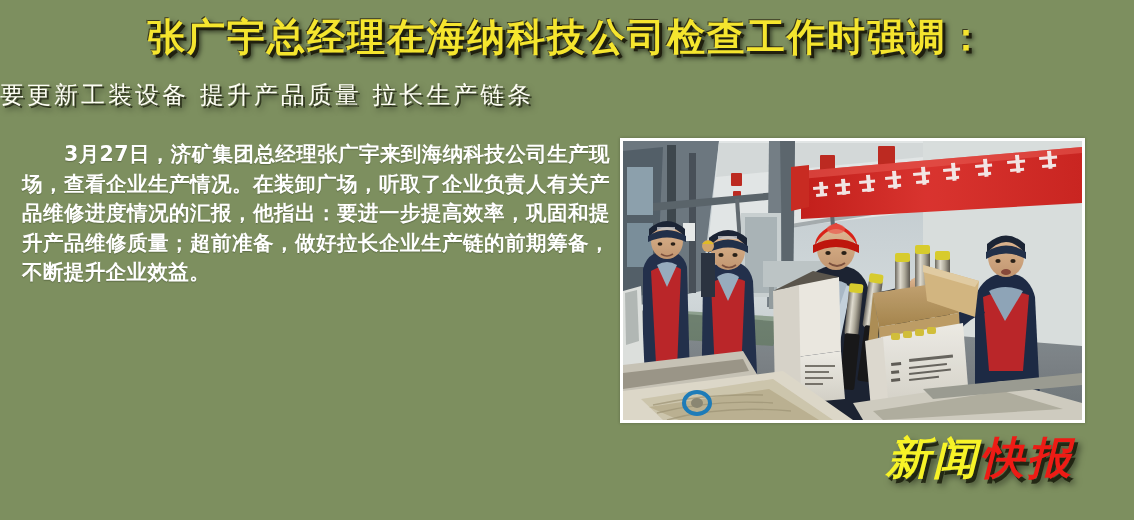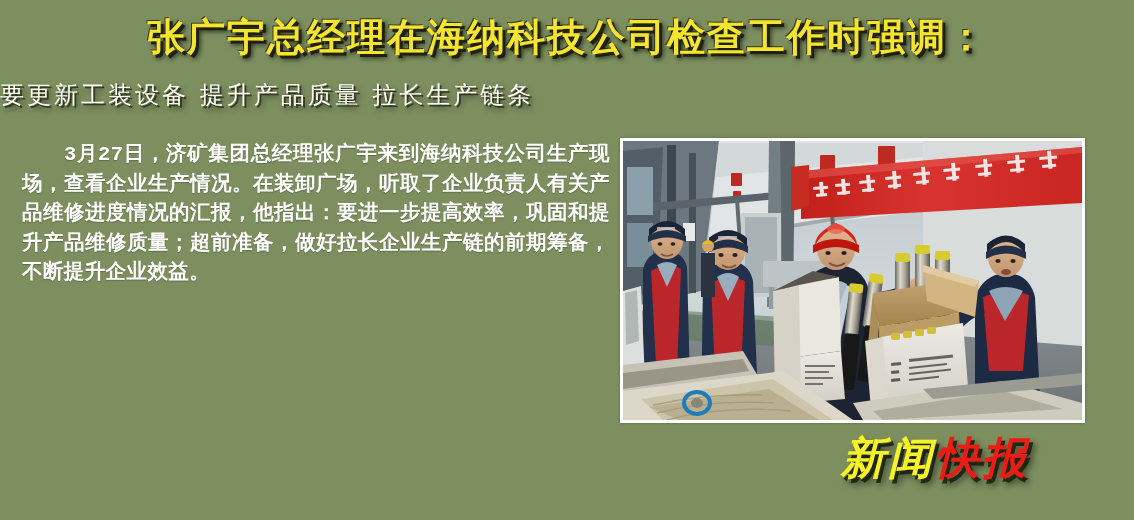--- a/index.html
+++ b/index.html
@@ -74,21 +74,20 @@
     color: #ffffff;
     font-size: 20.5px;
     line-height: 29.6px;
     font-weight: bold;
     letter-spacing: 0.4px;
     text-indent: 42px;
     text-align: justify;
     text-justify: inter-character;
     margin: 0;
     text-shadow: 0 1px 1px rgba(40,50,25,0.35);
-    font-family: Liberation Mono, monospace;
   }
 
   
   .photo-frame {
     position: absolute;
     left: 620px;
     top: 138px;
     width: 465px;
     height: 285px;
     background: #ffffff;
@@ -101,21 +100,21 @@
     width: 100%;
     height: 100%;
     overflow: hidden;
     background: #8a9099;
   }
   .photo svg { display: block; width: 100%; height: 100%; }
 
   
   .stamp {
     position: absolute;
-    left: 841px;
+    left: 886px;
     top: 432px;
     font-size: 44px;
     line-height: 52px;
     font-weight: bold;
     font-style: italic;
     letter-spacing: 3px;
     white-space: nowrap;
     font-family: "DejaVu Sans", "Liberation Sans", sans-serif;
   }
   .stamp .s1 {

